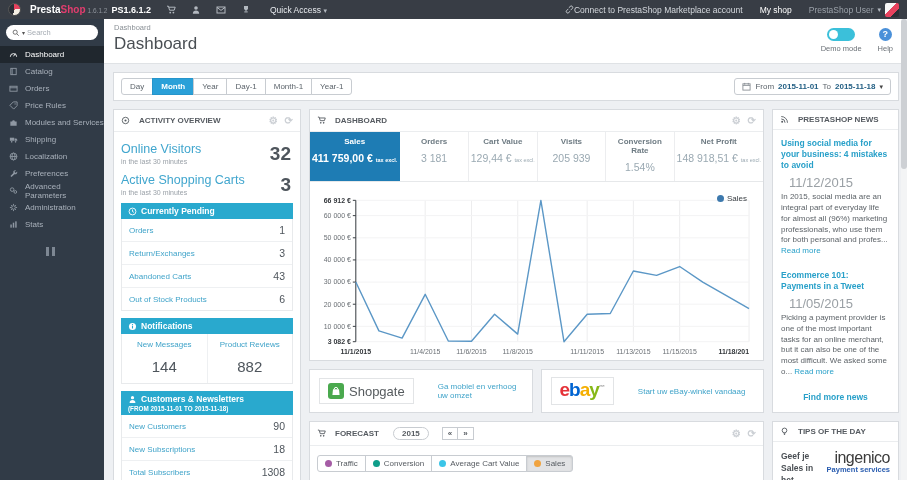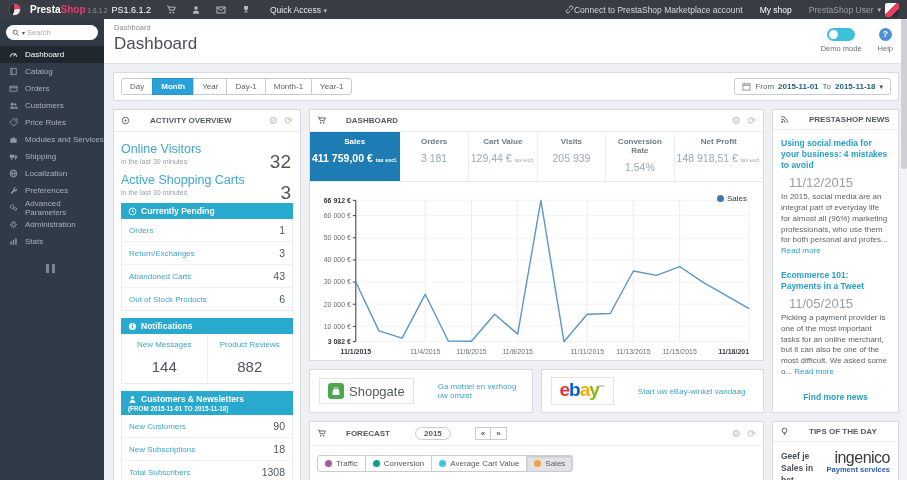--- a/index.html
+++ b/index.html
@@ -7,21 +7,21 @@
   body{font-family:"Liberation Sans",sans-serif;background:#eef0f3;position:relative;color:#444}
   svg{display:block}
   a{text-decoration:none;cursor:pointer}
 
   
   .topbar{height:19px;background:#383d45;display:flex;align-items:center;padding:0 8px;gap:9px;color:#c6cbd1;font-size:8.5px;position:relative;z-index:5}
   .logo-circle{width:13px;height:13px;border-radius:50%;background:conic-gradient(#e8425e 0 22%,#f5efe4 22% 55%,#2c2f36 55% 100%);border:1px solid #555;flex:none}
   .brand-presta{color:#fff;font-weight:bold;font-size:10px}
   .brand-shop{color:#e23d6e;font-weight:bold;font-size:10px}
   .brand-ver{color:#8d939b;font-size:6.5px;margin-left:2px}
-  .ps-ver{color:#fff;font-weight:normal;font-size:9px;margin-left:4px}
+  .ps-ver{color:#fff;font-weight:bold;font-size:9px;margin-left:4px}
   .tb-ico{color:#b3b9c0;width:10px;height:10px;flex:none;margin-left:6px}
   .quick-access{color:#e7eaee;margin-left:10px}
   .tb-caret{font-size:7px;color:#b3b9c0}
   .tb-spacer{flex:1}
   .tb-link{color:#d5d9de;display:flex;align-items:center;gap:0}
   .tb-myshop{color:#fff;margin:0 8px}
   .tb-user{color:#9aa0a8;display:flex;align-items:center;gap:4px}
   .avatar{width:14px;height:14px;border-radius:2px;background:linear-gradient(135deg,#f7f7f7 40%,#e8425e 40% 70%,#2c2f36 70%);flex:none}
 
   
@@ -57,35 +57,35 @@
   .range-btn:last-child{border-radius:0 3px 3px 0}
   .range-btn.active{background:#2aa0d8;border-color:#2695cb;color:#fff;font-weight:bold}
   .toolbar-spacer{flex:1}
   .date-box{display:flex;align-items:center;gap:4px;border:1px solid #c8ccd1;border-radius:3px;padding:3px 7px;font-size:8px;color:#5c646b;background:#fff;cursor:pointer}
   .date-box svg{color:#8a9096}
   .date-bold{font-weight:bold;color:#235f84}
   .date-caret{color:#444;font-size:7px}
 
   .content{display:flex;gap:8px;margin:8px 8px 0 9px;align-items:flex-start}
   .panel{background:#fff;border:1px solid #d8dbdf}
-  .panel-head{display:flex;align-items:center;gap:20px;padding:5px 7px;border-bottom:1px solid #ebedef;font-size:8px;font-weight:bold;color:#565b61}
+  .panel-head{display:flex;align-items:center;gap:9px;padding:5px 7px;border-bottom:1px solid #ebedef;font-size:8px;font-weight:bold;color:#565b61}
   .panel-head svg{color:#565b61}
   .head-icons{margin-left:auto;display:flex;gap:7px;color:#cbcfd4;font-size:10px}
   .head-icons span{cursor:pointer}
 
   .col-activity{width:188px;flex:none}
   .col-middle{flex:1;min-width:0}
   .col-right{width:127px;flex:none}
 
   
   .act-body{padding:7px}
   .visitor-block{margin-bottom:5px;position:relative}
   .visitor-link{font-size:12.5px;color:#41a6ce;display:inline-block}
   .visitor-sub{font-size:7px;color:#9aa1a8;margin-top:1px}
-  .visitor-val{position:absolute;right:2px;top:12px;font-size:19px;color:#4e555c;font-weight:400}
+  .visitor-val{position:absolute;right:2px;top:4px;font-size:19px;color:#4e555c;font-weight:700}
   .sub-head{background:#29a9ce;color:#fff;padding:3px 7px;margin-top:7px}
   .sub-title{display:flex;align-items:center;gap:4px;font-size:8.5px;font-weight:bold}
   .sub-title svg{color:#fff;flex:none}
   .sub-sub{font-size:6.3px;font-weight:bold;margin-top:1px}
   .sub-rows{border:1px solid #e8eaec;border-top:none}
   .sub-row{display:flex;align-items:center;padding:5px 7px;border-bottom:1px solid #eef0f2}
   .sub-row:last-child{border-bottom:none}
   .sub-row a{font-size:8px;color:#3fa3c9}
   .sub-row .val{margin-left:auto;font-size:10.5px;color:#4e555c}
   .notif-grid{display:flex;text-align:center;border:1px solid #e8eaec;border-top:none}
@@ -209,29 +209,20 @@
           <path d="M3.5 1.5v7" stroke="currentColor"></path>
         </svg>
         <span>Catalog</span>
       </div>
     <div class="nav-item">
         <svg viewBox="0 0 10 10">
           <rect x="1" y="2.5" width="8" height="5.5" fill="none" stroke="currentColor"></rect>
           <path d="M1 4.2h8" stroke="currentColor"></path>
         </svg>
         <span>Orders</span>
-      </div>
-    <div class="nav-item">
-        <svg viewBox="0 0 10 10">
-          <circle cx="3.5" cy="3.5" r="1.6" fill="currentColor"></circle>
-          <circle cx="6.9" cy="3.8" r="1.3" fill="currentColor"></circle>
-          <path d="M1.2 8.5c0-1.8 1-2.8 2.3-2.8s2.3 1 2.3 2.8z" fill="currentColor"></path>
-          <path d="M6 8.5c.1-1.5.9-2.4 1.9-2.4s1.6.9 1.7 2.4z" fill="currentColor"></path>
-        </svg>
-        <span>Customers</span>
       </div>
     <div class="nav-item">
         <svg viewBox="0 0 10 10">
           <path d="M1 4.8 4.8 1H9v4.2L5.2 9z" fill="none" stroke="currentColor"></path>
           <circle cx="6.8" cy="3.2" r=".7" fill="currentColor"></circle>
         </svg>
         <span>Price Rules</span>
       </div>
     <div class="nav-item">
         <svg viewBox="0 0 10 10">

